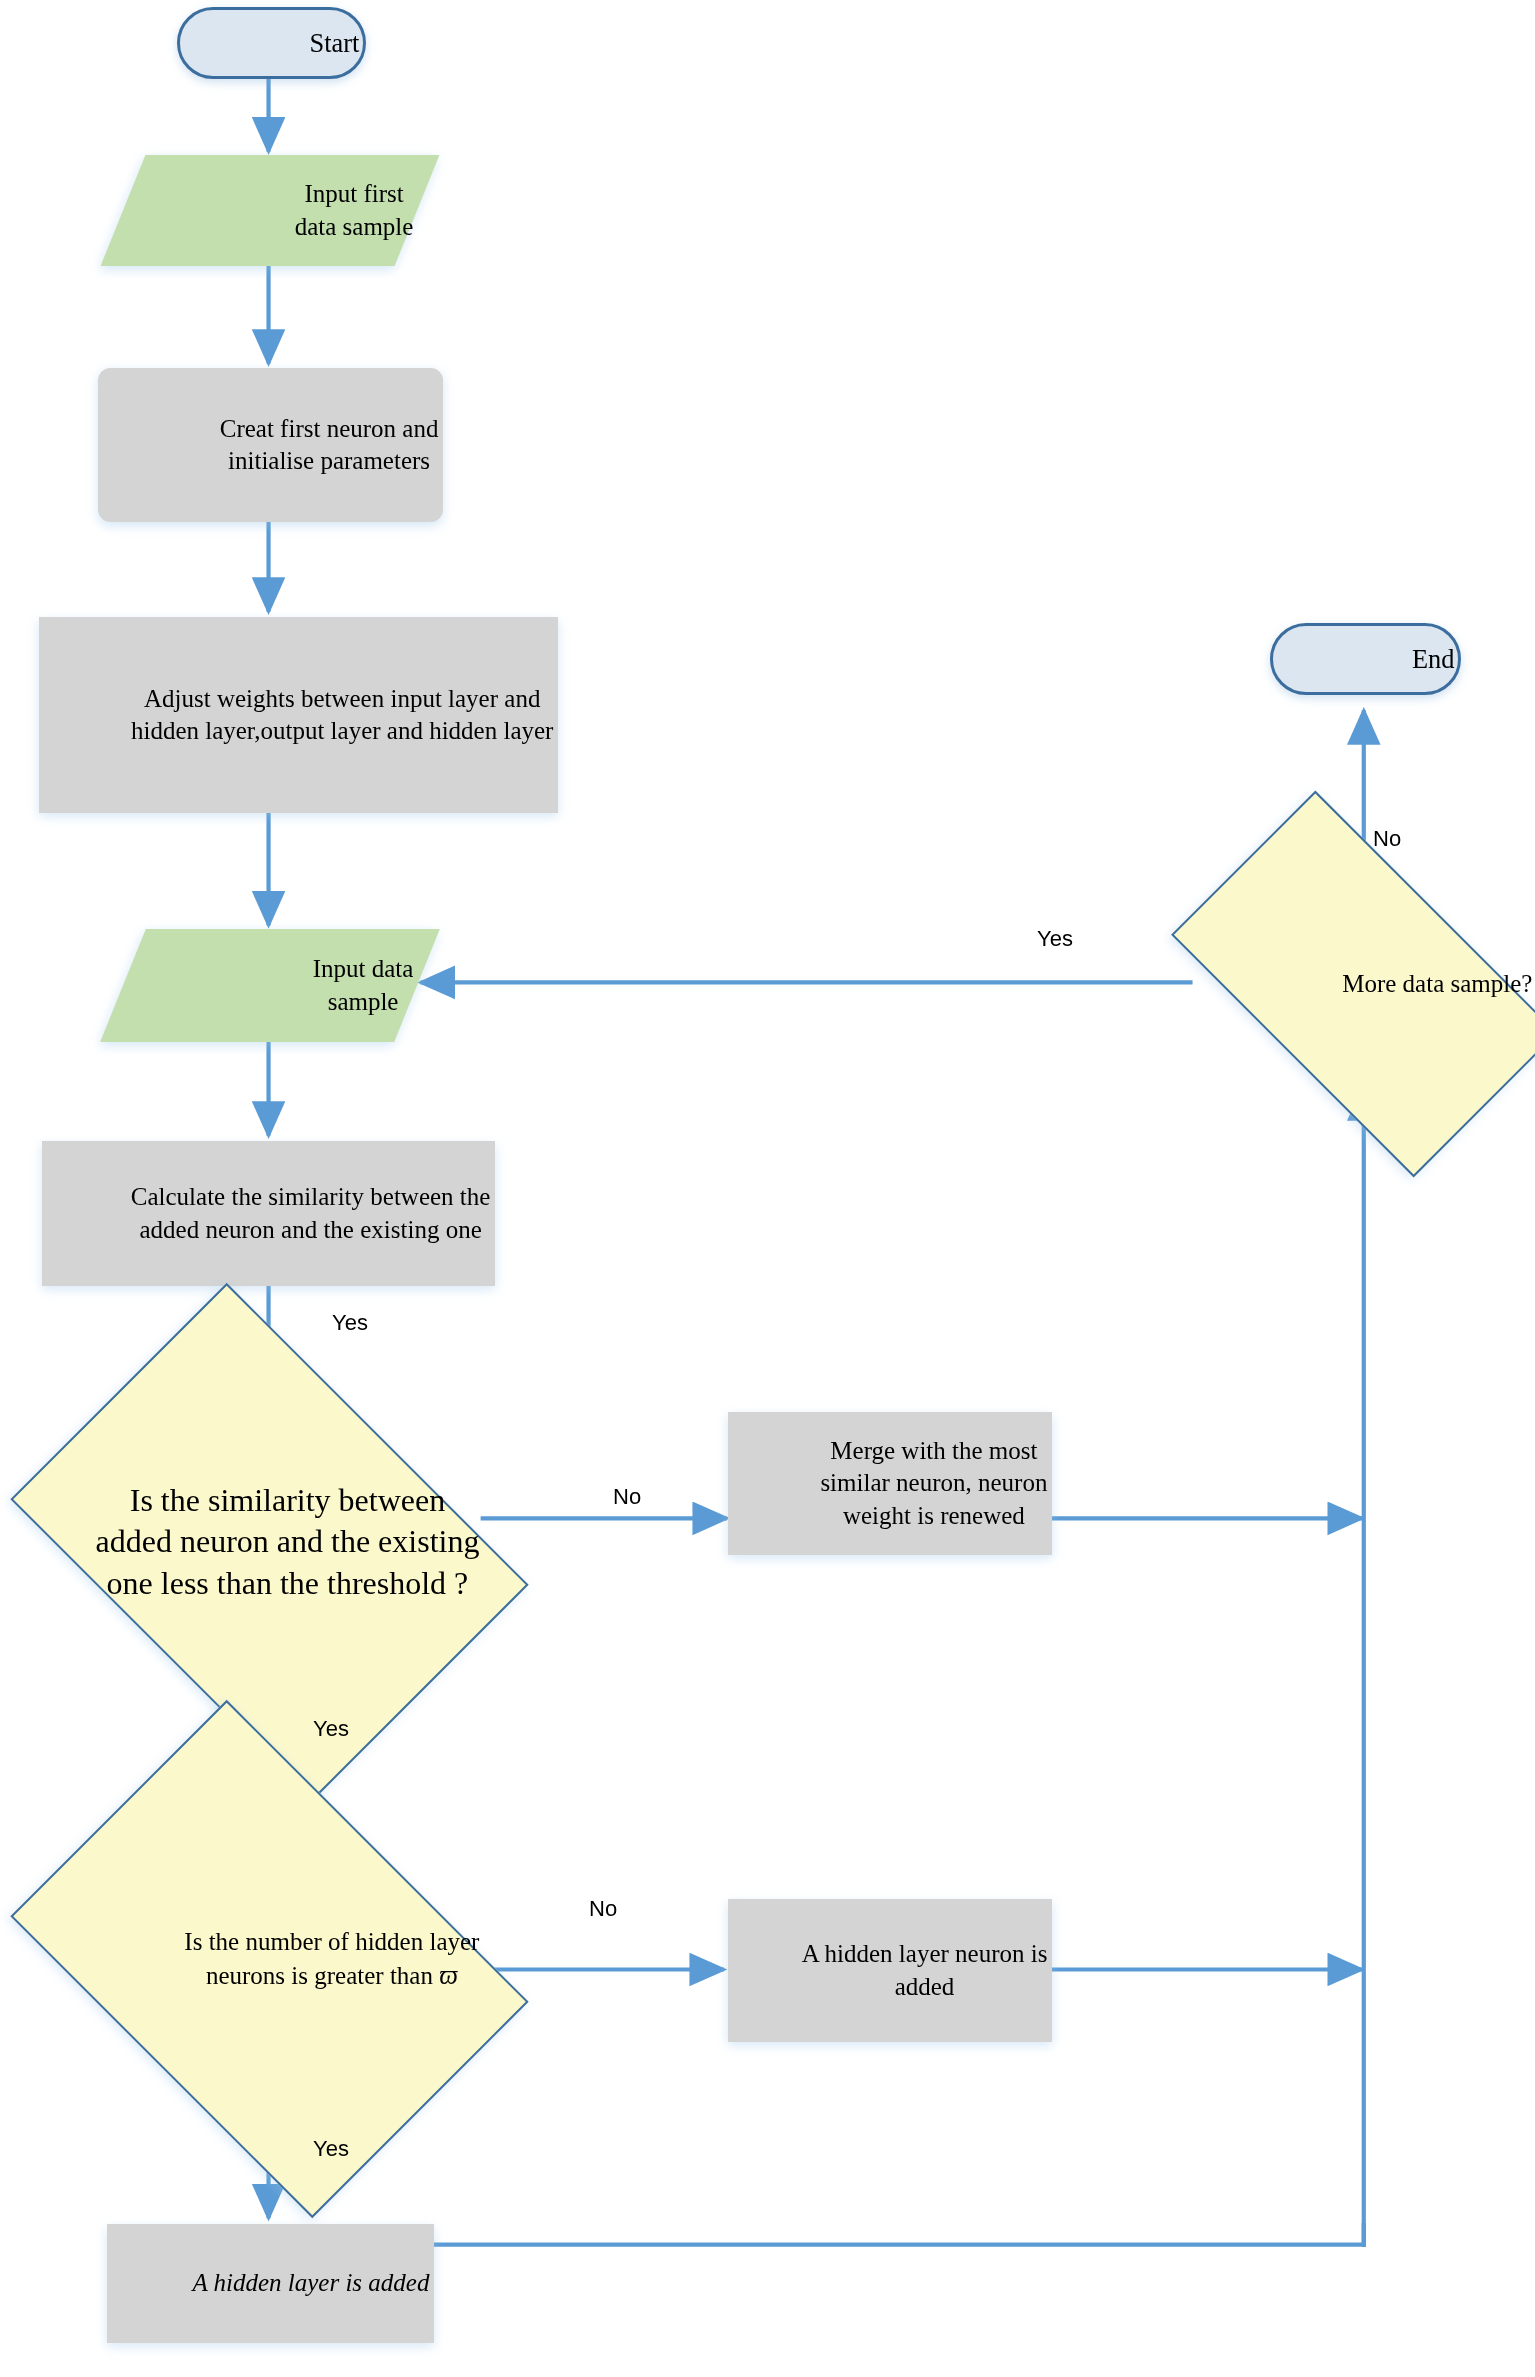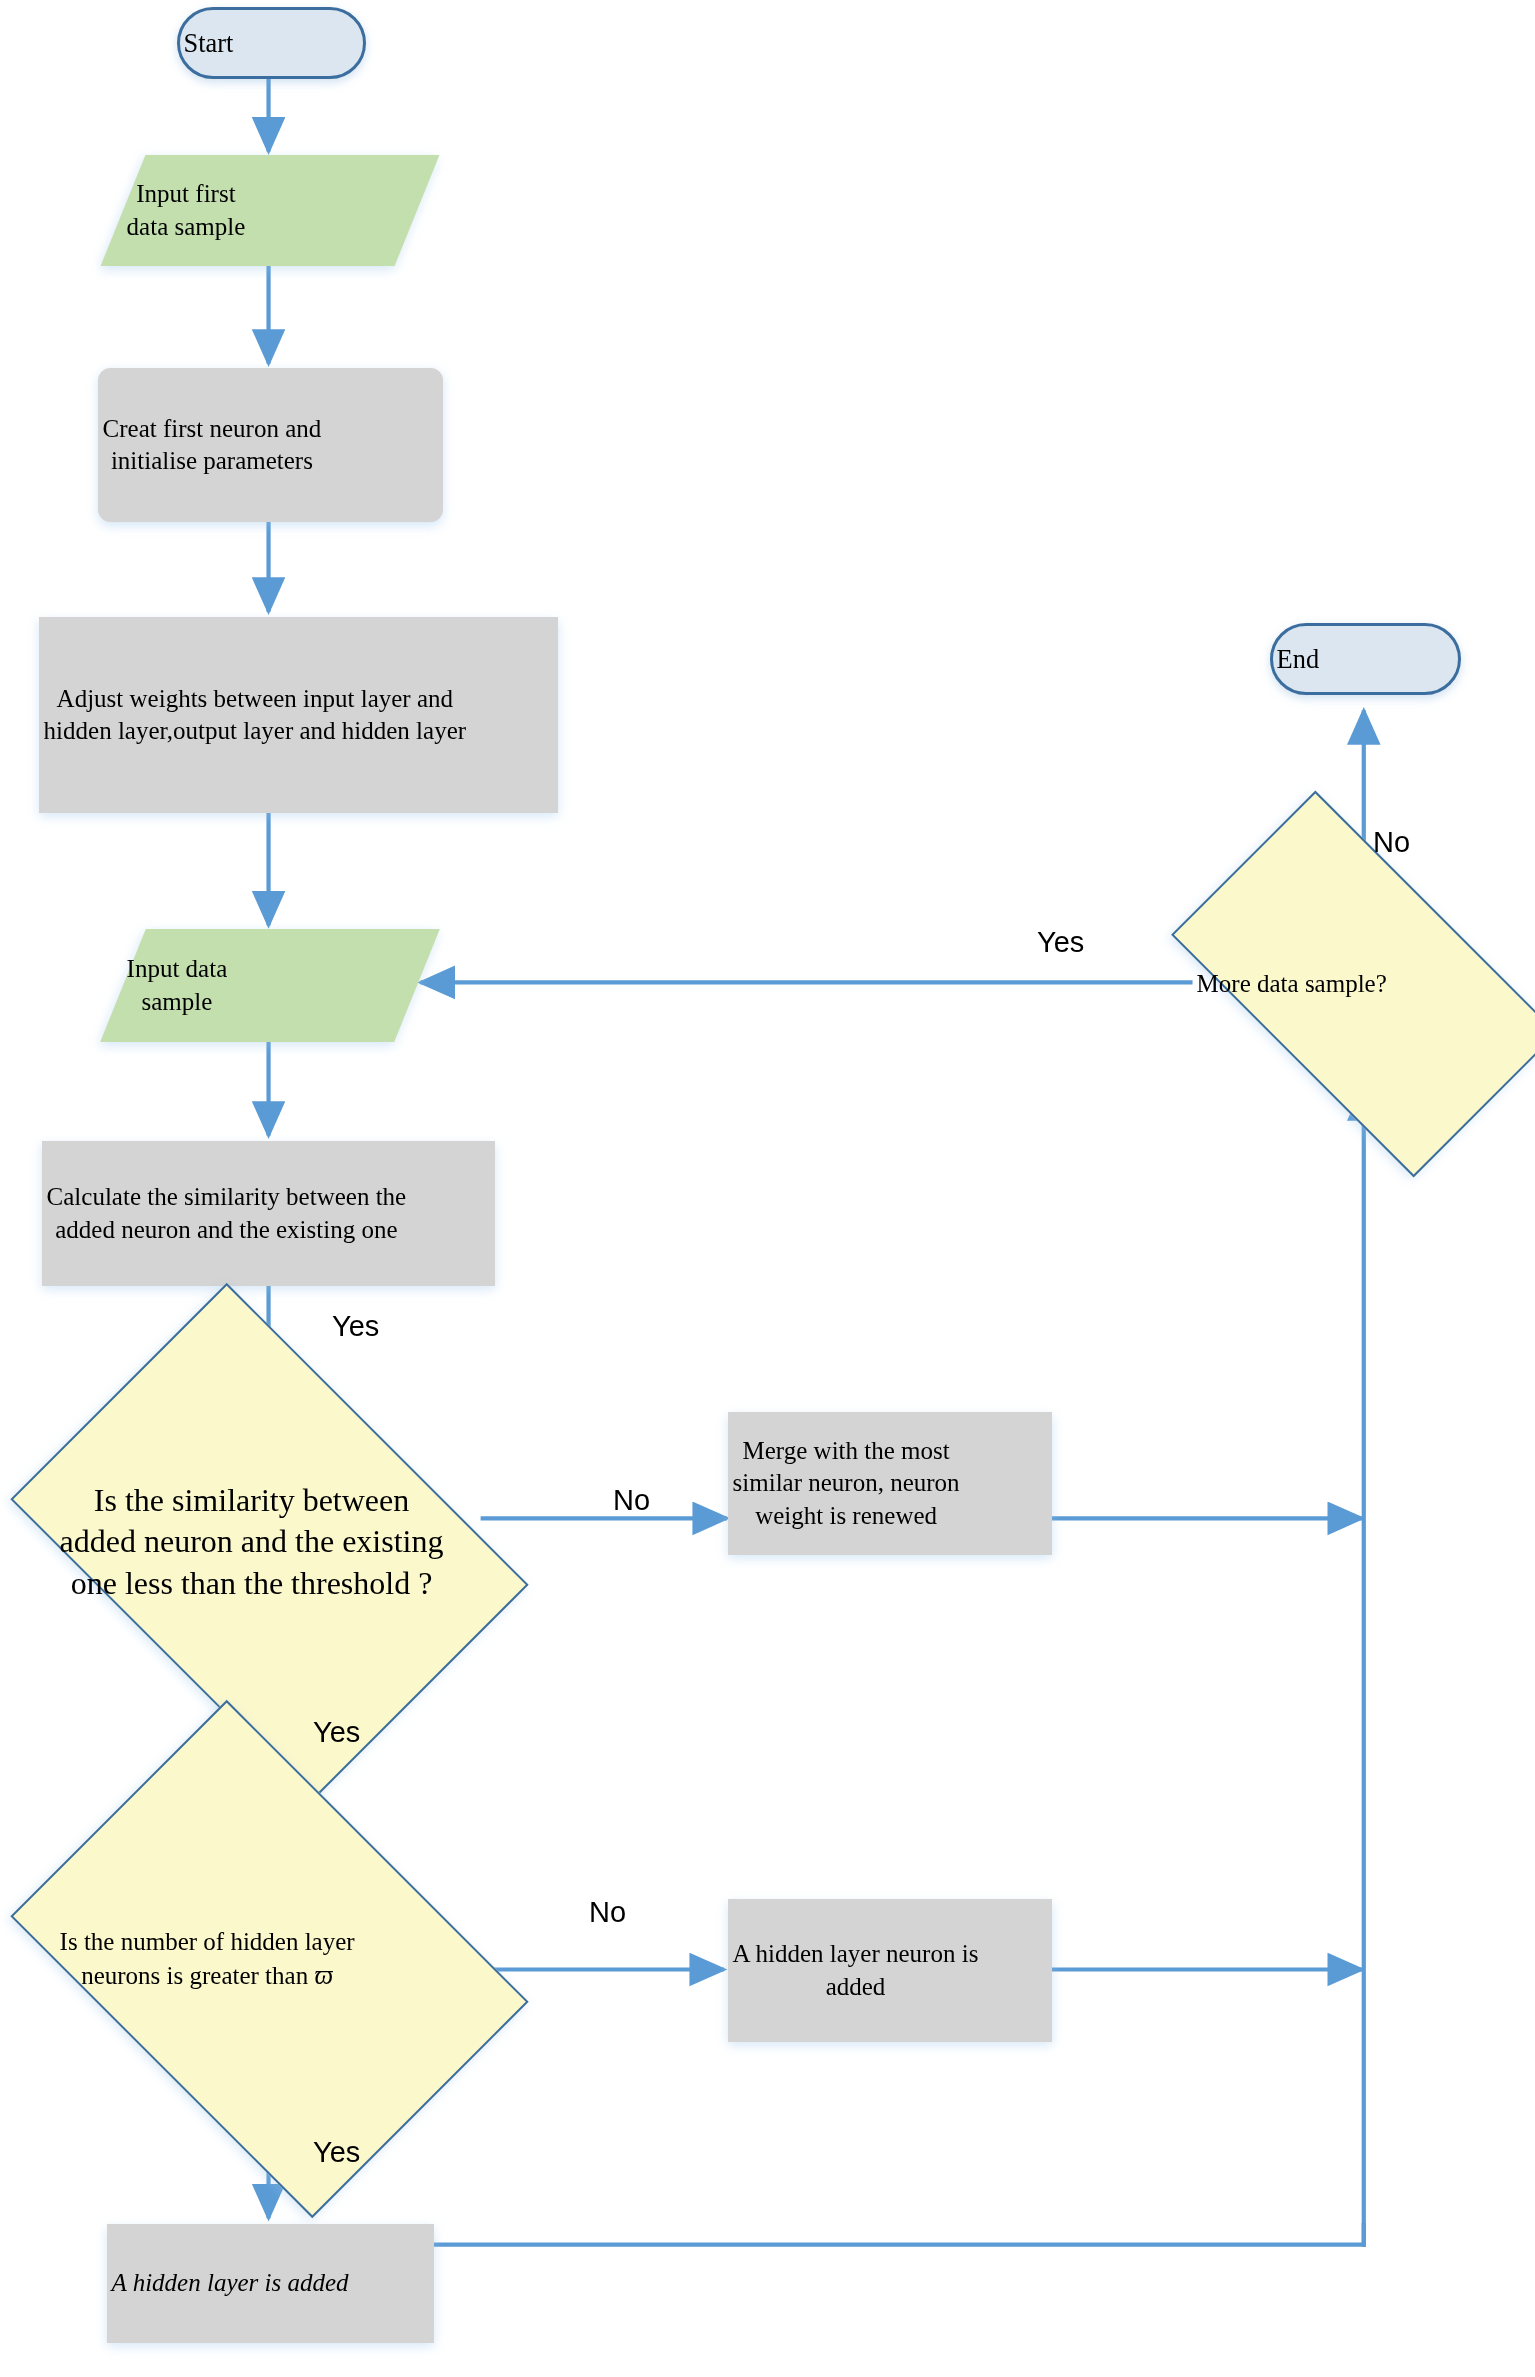--- a/index.html
+++ b/index.html
@@ -4,21 +4,21 @@
 <style>
   html,body{margin:0;padding:0;background:#ffffff;}
   #canvas{
     position:relative;
     width:1535px;height:2377px;
     background:#ffffff;
     overflow:hidden;
     font-family:"Liberation Serif",serif;
   }
   #canvas svg.wires{position:absolute;left:0;top:0;width:1535px;height:2377px;}
-  .node{position:absolute;display:flex;align-items:center;justify-content:flex-start;text-align:center;}
+  .node{position:absolute;display:flex;align-items:center;justify-content:flex-end;text-align:center;}
   .node .txt{
     font-family:"Liberation Serif",serif;
     color:#000000;
     line-height:1.30;
     padding:0 3.6px;
     white-space:pre-line;
   }
   
   .terminator{
     background:#dce6f1;
@@ -51,21 +51,21 @@
     border:2.4px solid #3b6e9e;
     transform:rotate(45deg);
     box-shadow:0 3.6px 10.8px rgba(150,195,235,.35);
   }
   .decision .txt{position:relative;z-index:2;font-size:32px;}
   .decision.small .txt{font-size:25px;}
   
   .elabel{
     position:absolute;
     font-family:"Liberation Sans",sans-serif;
-    font-size:29px;
+    font-size:22px;
     color:#000000;
     white-space:nowrap;
   }
   .varpi{font-style:italic;font-size:26.4px;}
 </style>
 </head>
 <body>
 
 <div id="canvas">
 

